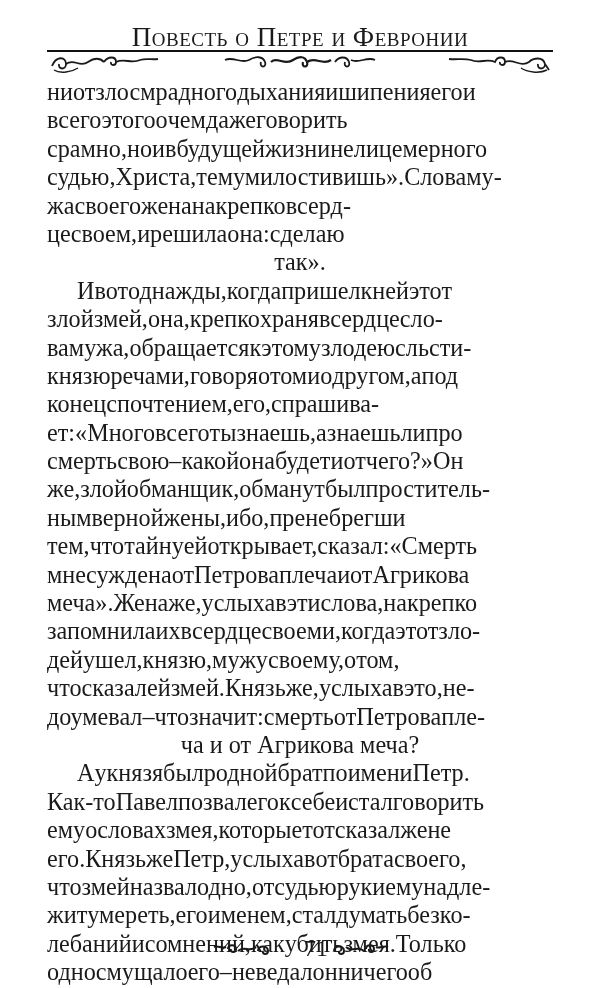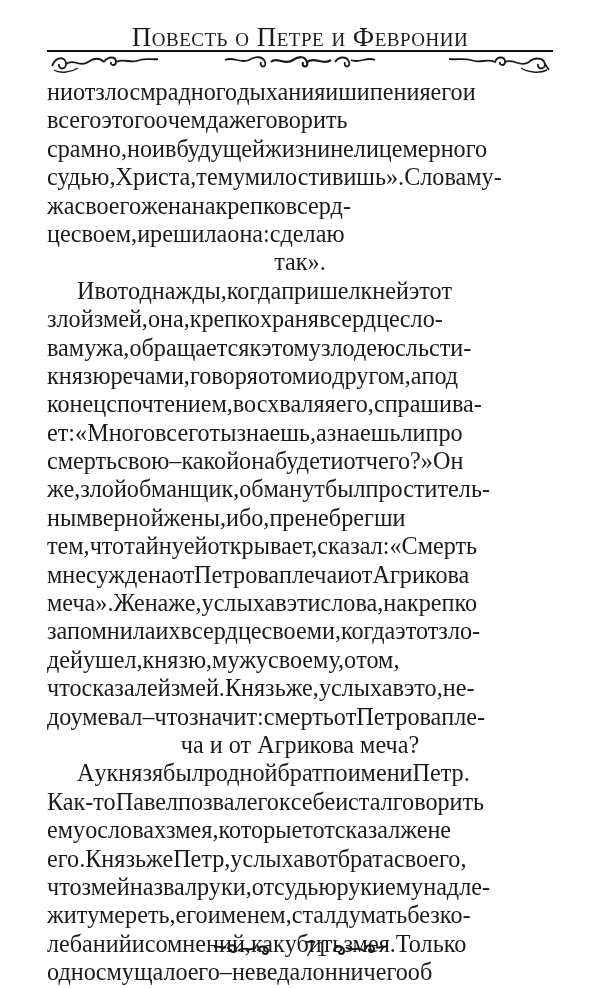--- a/index.html
+++ b/index.html
@@ -137,21 +137,20 @@
         <span class="w">и</span>
         <span class="w">о</span>
         <span class="w">другом,</span>
         <span class="w">а</span>
         <span class="w">под</span>
       </div>
       <div class="line">
         <span class="w">конец</span>
         <span class="w">с</span>
         <span class="w">почтением,</span>
-        <span class="w">восхваляя</span>
         <span class="w">его,</span>
         <span class="w">спрашива-</span>
       </div>
       <div class="line">
         <span class="w">ет:</span>
         <span class="w">«Много</span>
         <span class="w">всего</span>
         <span class="w">ты</span>
         <span class="w">знаешь,</span>
         <span class="w">а</span>
@@ -301,21 +300,21 @@
         <span class="w">Петр,</span>
         <span class="w">услыхав</span>
         <span class="w">от</span>
         <span class="w">брата</span>
         <span class="w">своего,</span>
       </div>
       <div class="line">
         <span class="w">что</span>
         <span class="w">змей</span>
         <span class="w">назвал</span>
-        <span class="w">руки,</span>
+        <span class="w">одно,</span>
         <span class="w">от</span>
         <span class="w">судью</span>
         <span class="w">руки</span>
         <span class="w">ему</span>
         <span class="w">надле-</span>
       </div>
       <div class="line">
         <span class="w">жит</span>
         <span class="w">умереть,</span>
         <span class="w">его</span>

